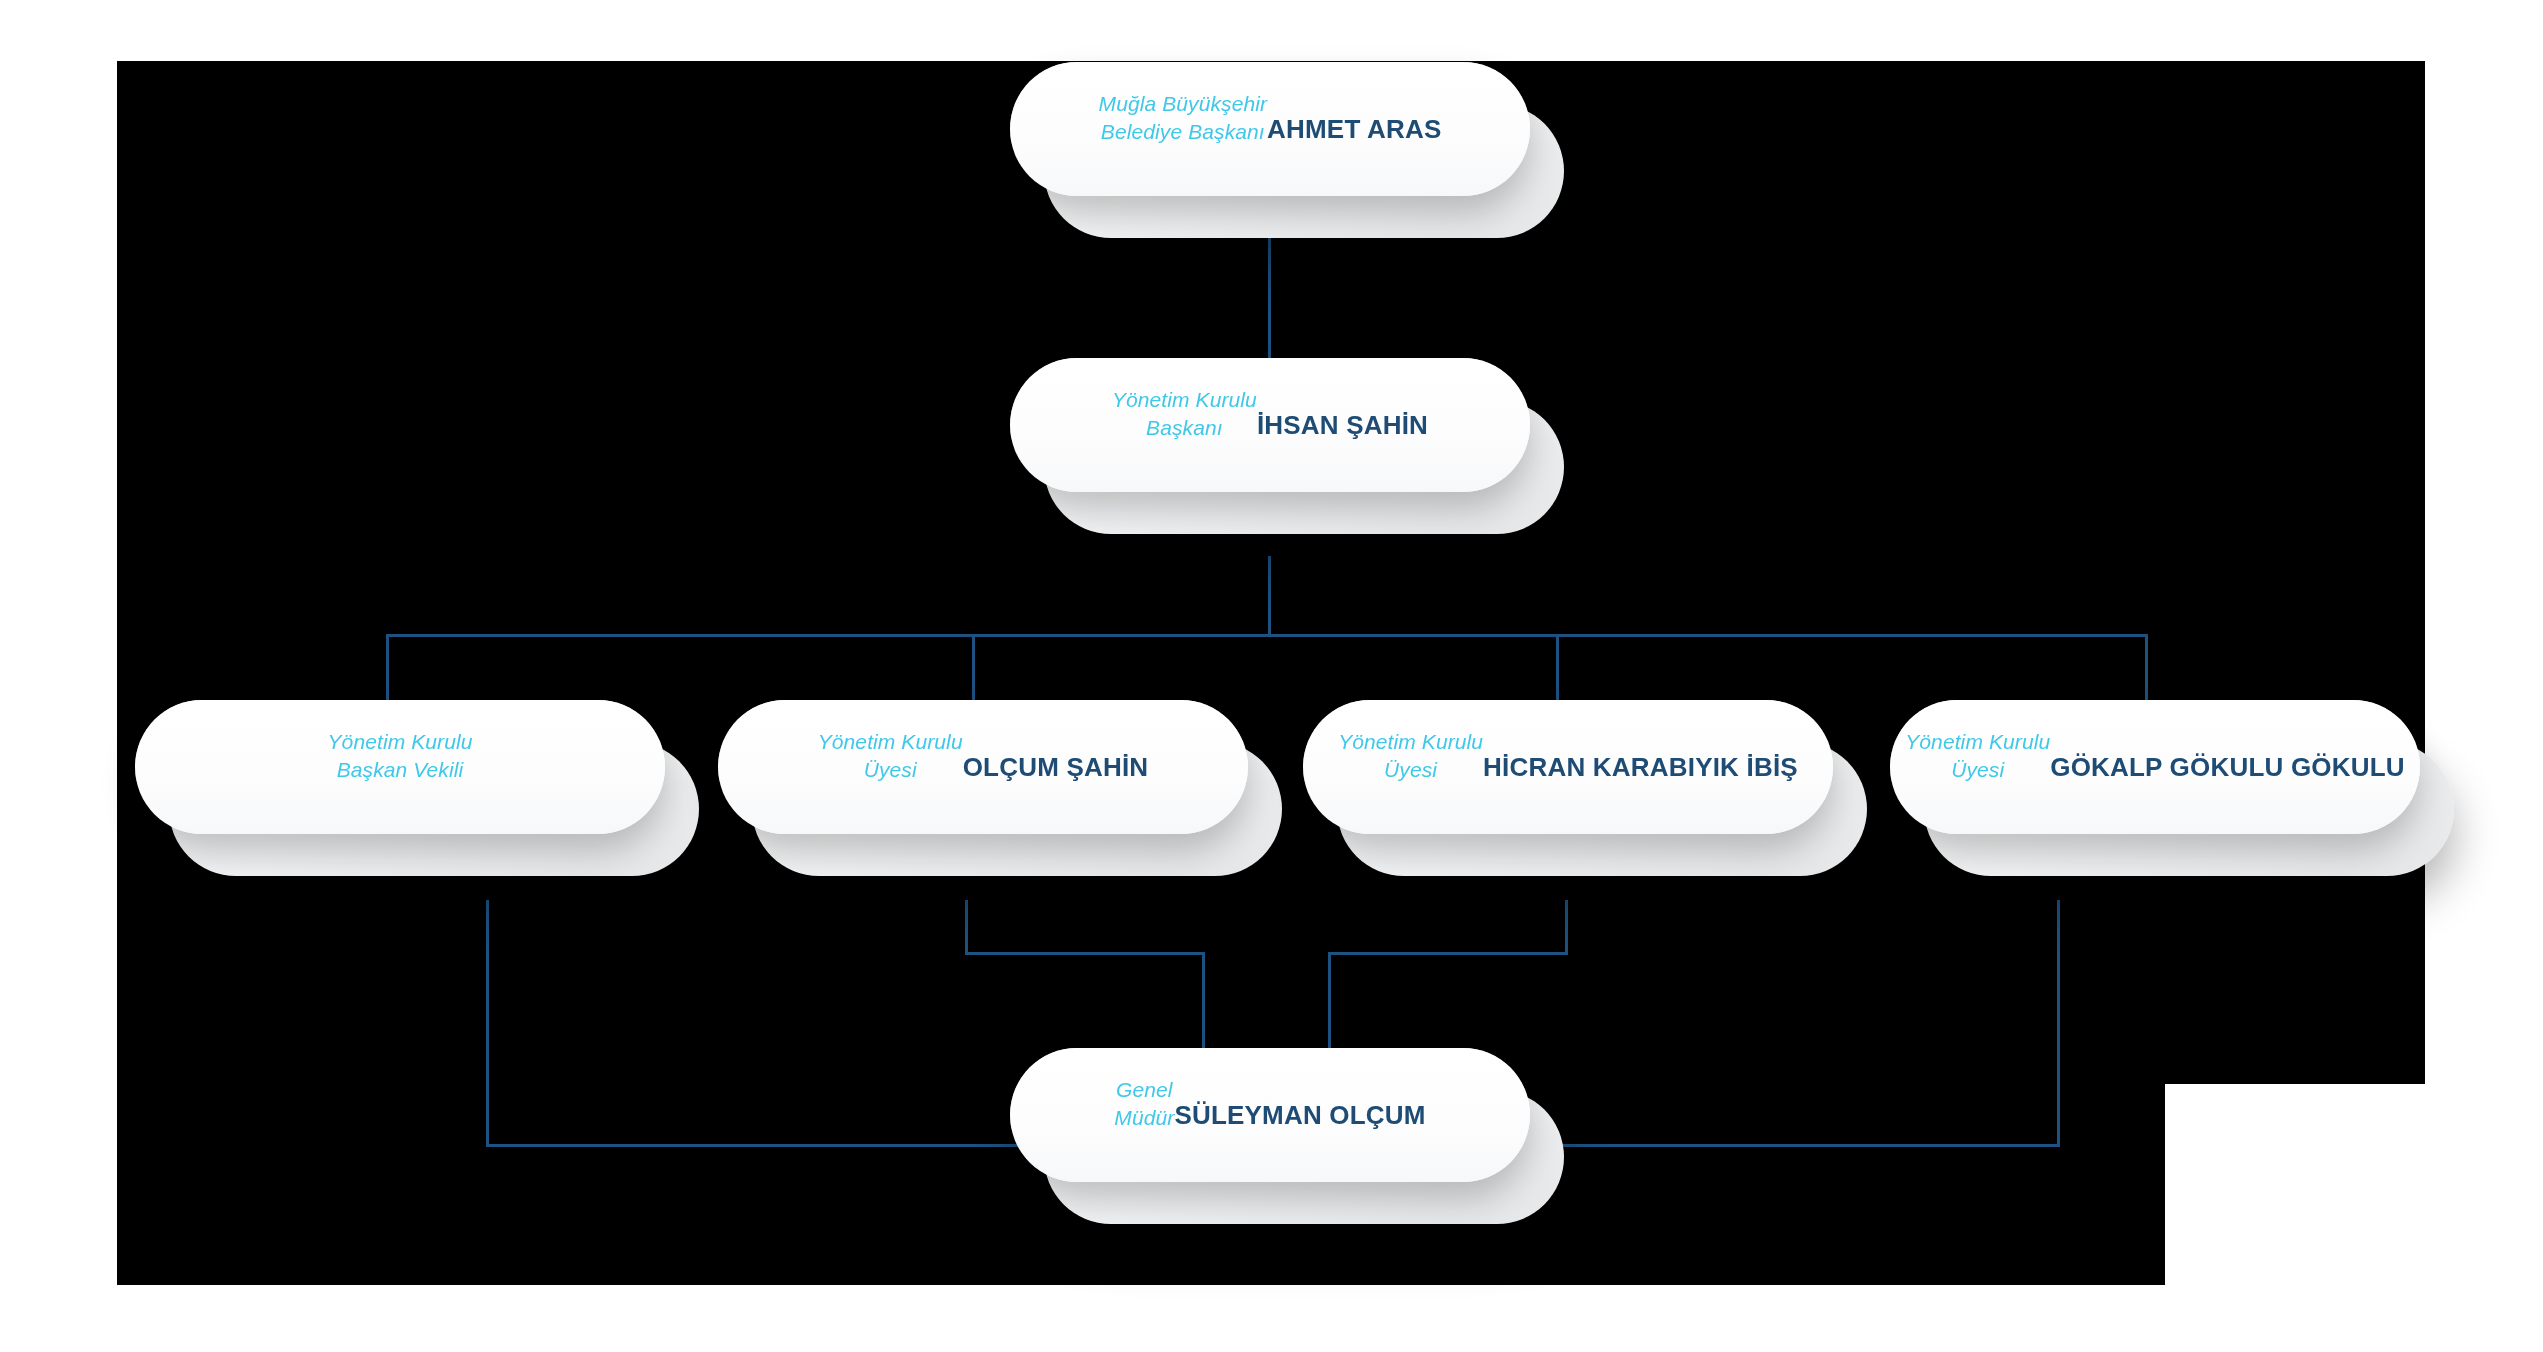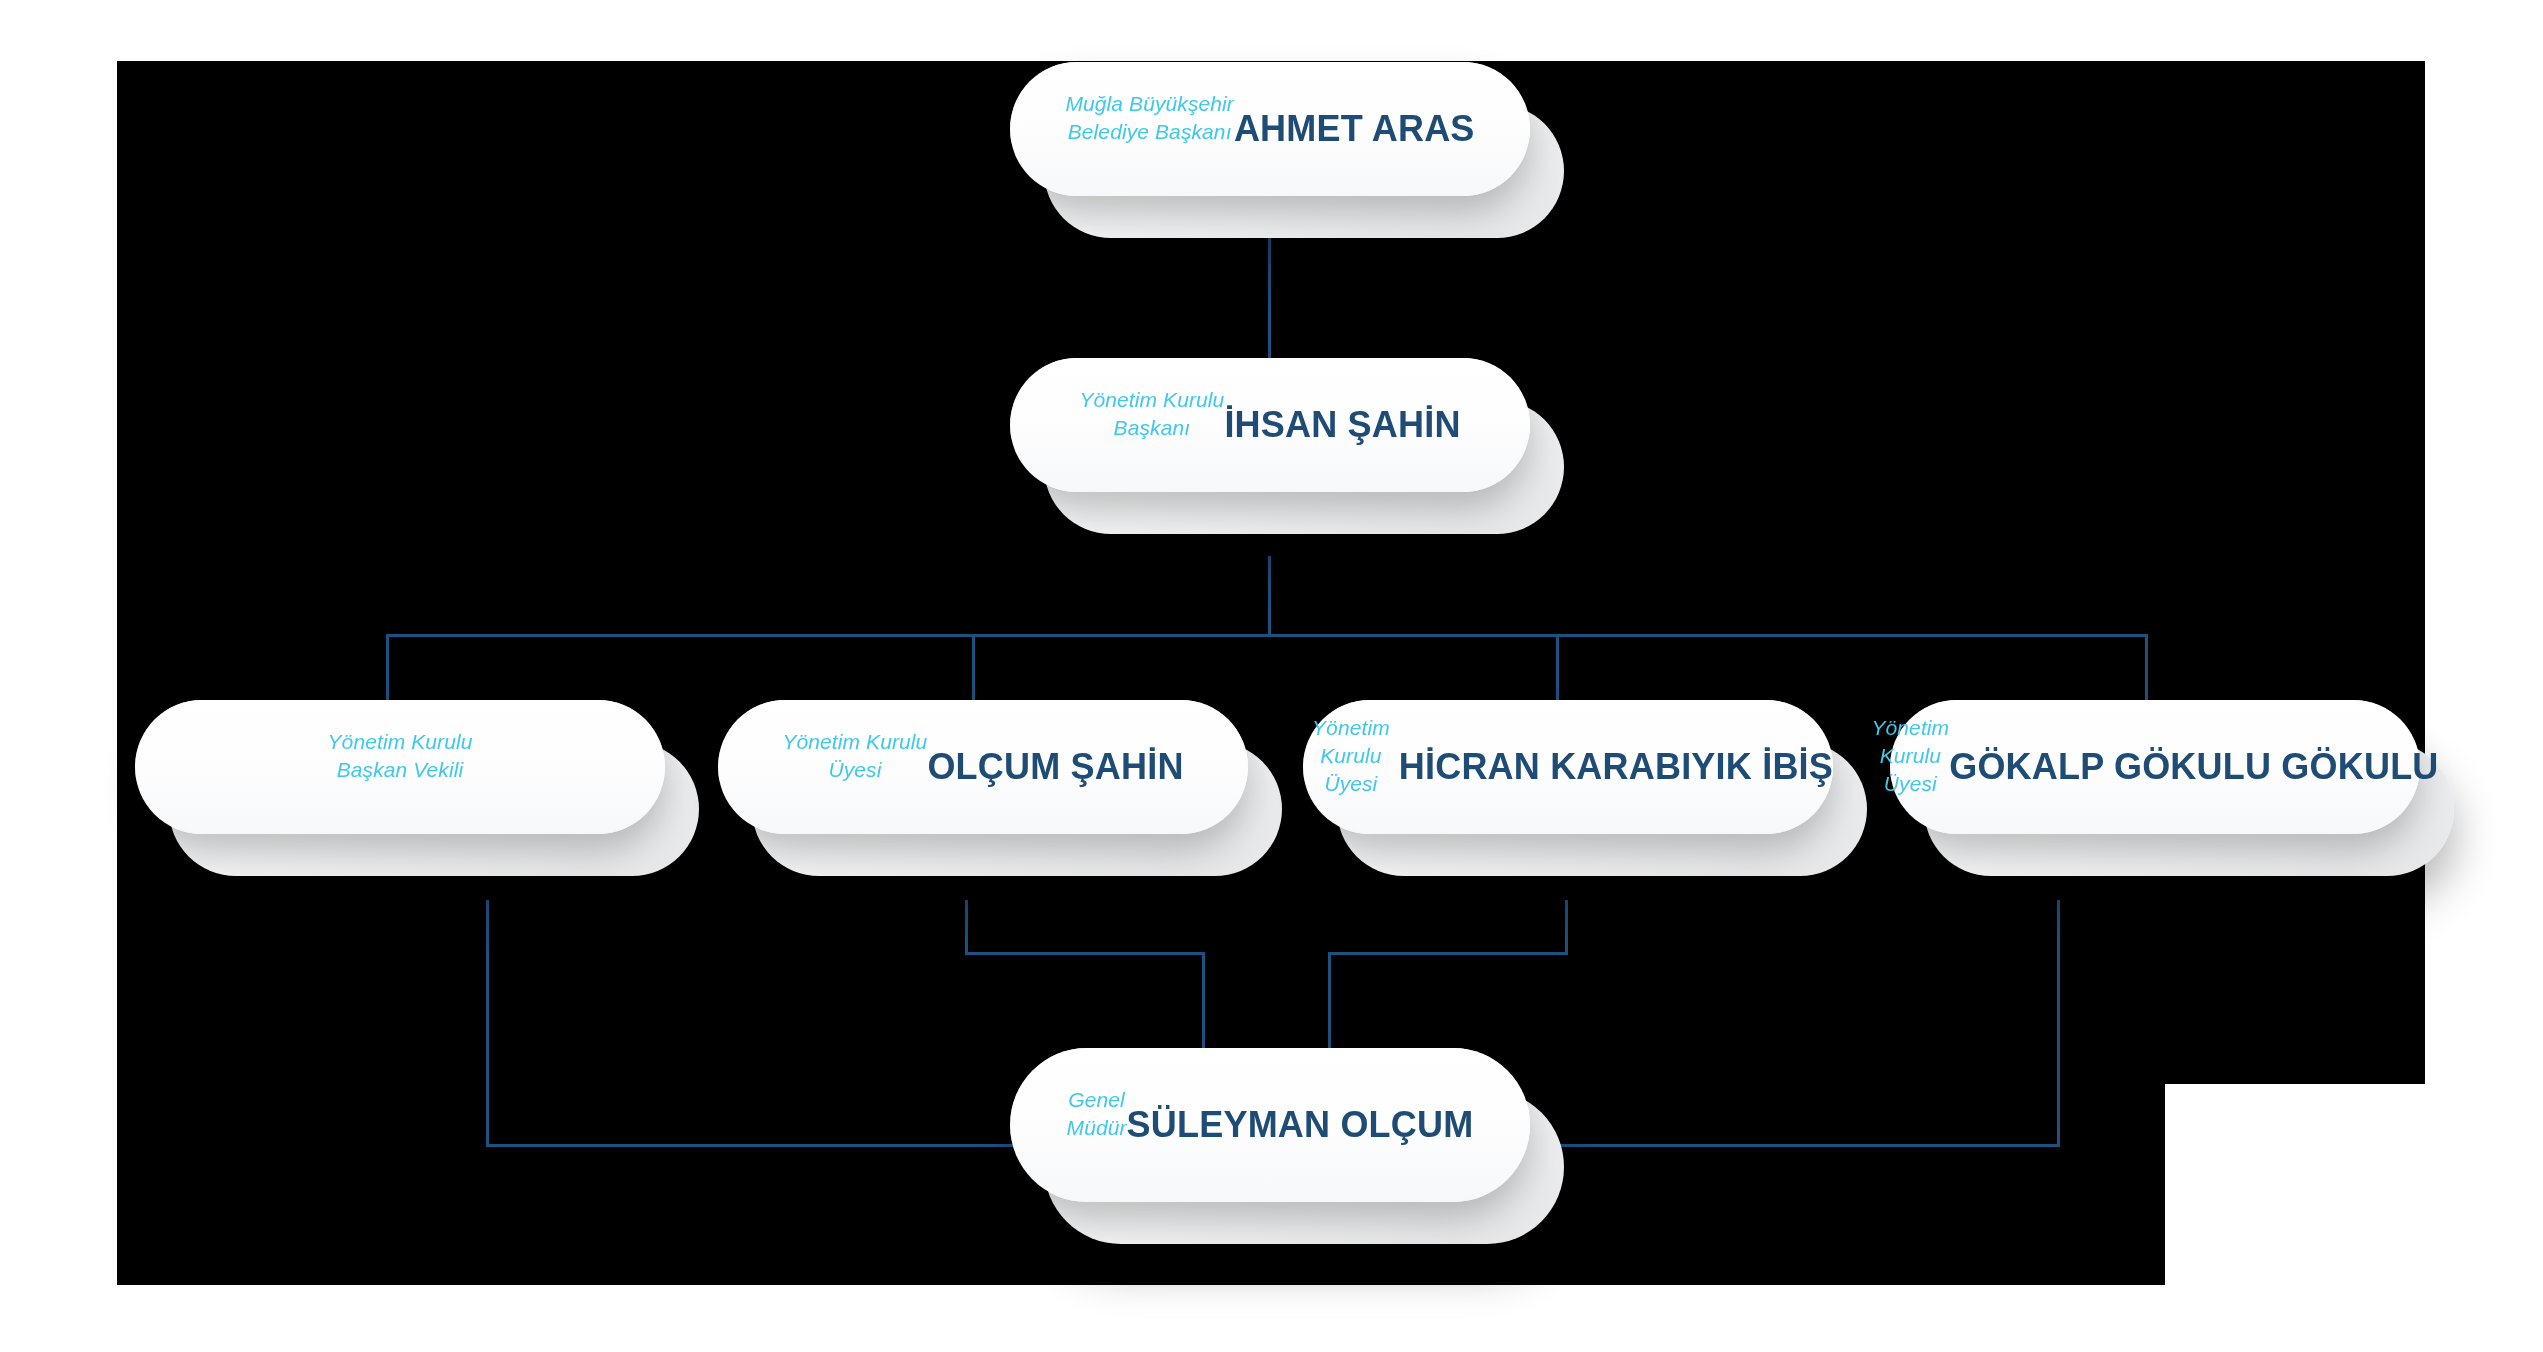--- a/index.html
+++ b/index.html
@@ -80,21 +80,21 @@
     color: #3fc8e8;
     font-style: italic;
     font-size: 21px;
     line-height: 1.32;
     text-align: center;
     letter-spacing: 0.1px;
     white-space: pre-line;
   }
   .node .name {
     color: #1e4c75;
-    font-size: 36px;
+    font-size: 26px;
     font-weight: 700;
     text-align: right;
     letter-spacing: 0.2px;
     white-space: nowrap;
   }
   
   .node .face .title { margin-bottom: 22px; }
 </style>
 </head>
 <body>
@@ -174,21 +174,21 @@
 
   <div class="node" style="left:1890px; top:700px; width:530px; height:134px;">
     <div class="plate"></div>
     <div class="face">
       <div class="title">Yönetim Kurulu
 Üyesi</div>
       <div class="name">GÖKALP GÖKULU GÖKULU</div>
     </div>
   </div>
 
-  <div class="node" style="left:1010px; top:1048px; width:520px; height:154px;">
+  <div class="node" style="left:1010px; top:1048px; width:520px; height:134px;">
     <div class="plate"></div>
     <div class="face">
       <div class="title">Genel
 Müdür</div>
       <div class="name">SÜLEYMAN OLÇUM</div>
     </div>
   </div>
 
 </div>
 

